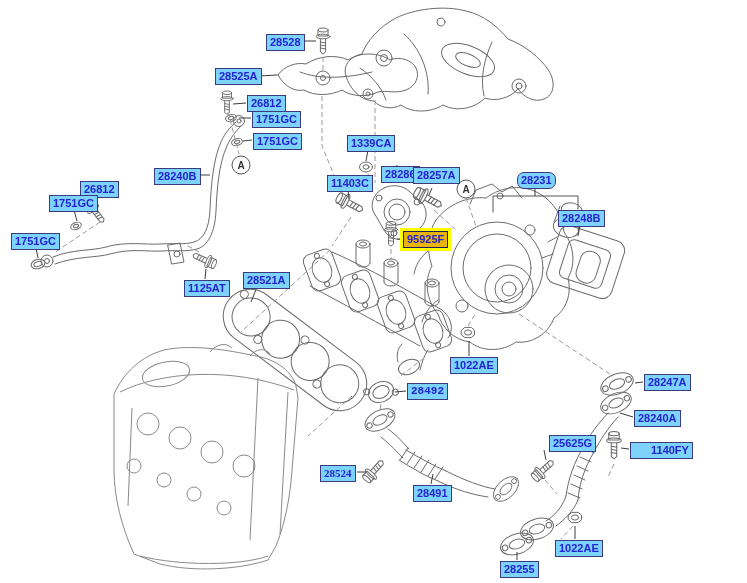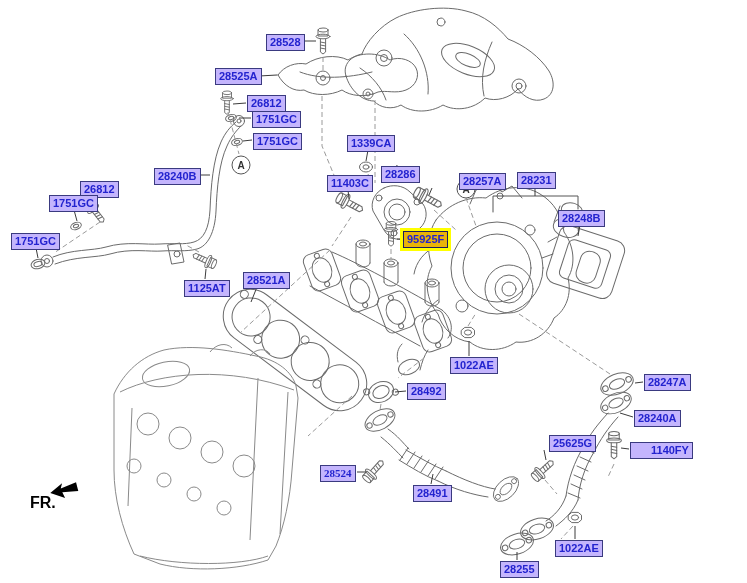--- a/index.html
+++ b/index.html
@@ -1,20 +1,20 @@
 <!DOCTYPE html>
 <html><head>
 <meta charset="utf-8">
 <style>
   html,body{margin:0;padding:0;background:#fff;}
   #stage{position:relative;width:747px;height:583px;background:#ffffff;overflow:hidden;
          font-family:"Liberation Sans",sans-serif;}
   #art{position:absolute;left:0;top:0;}
   .part-label{position:absolute;font:bold 11px/13px "Liberation Sans",sans-serif;
-       color:#2323cf;background:#c4b5fd;border:1px solid #3a3a80;padding:1px 3px;
+       color:#2323cf;background:#7dd3fc;border:1px solid #3a3a80;padding:1px 3px;
        white-space:nowrap;letter-spacing:0;cursor:pointer;z-index:3;}
   .part-label.highlight{background:#eab308;border-color:#1c1c60;
        box-shadow:0 0 0 3px #ffff00;}
   .fr{position:absolute;left:28px;top:480px;width:64px;height:34px;z-index:3;}
   .fr .fr-text{position:absolute;left:2px;top:14px;font:bold 16px "Liberation Sans",sans-serif;
        color:#000;}
   .fr svg{position:absolute;left:20px;top:0;transform:rotate(-8deg);}
 </style>
 </head>
 <body>
@@ -292,38 +292,32 @@
       <div class="part-label" style="left: 247px; top: 95px;">26812</div>
       <div class="part-label" style="left: 252px; top: 111px;">1751GC</div>
       <div class="part-label" style="left: 253px; top: 133px;">1751GC</div>
       <div class="part-label" style="left: 154px; top: 168px;">28240B</div>
       <div class="part-label" style="left: 80px; top: 181px;">26812</div>
       <div class="part-label" style="left: 49px; top: 195px;">1751GC</div>
       <div class="part-label" style="left: 11px; top: 233px;">1751GC</div>
       <div class="part-label" style="left: 347px; top: 135px;">1339CA</div>
       <div class="part-label" style="left: 381px; top: 150px; margin-top: 16px;">28286</div>
       <div class="part-label" style="left: 327px; top: 175px;">11403C</div>
-      <div class="part-label" style="left: 413px; top: 173px; margin-left: 46px;">28257A</div>
-      <div class="part-label" style="left: 517px; top: 172px;">28231</div>
+      <div class="part-label" style="left: 413px; top: 167px;">28257A</div>
+      <div class="part-label" style="left: 517px; top: 172px; border-radius: 7px;">28231</div>
       <div class="part-label" style="left: 558px; top: 210px;">28248B</div>
       <div class="part-label highlight" style="left: 403px; top: 231px;">95925F</div>
       <div class="part-label" style="left: 184px; top: 280px;">1125AT</div>
       <div class="part-label" style="left: 243px; top: 272px;">28521A</div>
       <div class="part-label" style="left: 450px; top: 357px;">1022AE</div>
-      <div class="part-label" style="left: 407px; top: 383px;">28492</div>
+      <div class="part-label" style="left: 407px; top: 383px; font-family: Liberation Mono, monospace;">28492</div>
       <div class="part-label" style="left: 644px; top: 374px;">28247A</div>
       <div class="part-label" style="left: 634px; top: 410px;">28240A</div>
       <div class="part-label" style="left: 549px; top: 435px;">25625G</div>
       <div class="part-label" style="left: 630px; top: 442px; padding-left: 20px;">1140FY</div>
       <div class="part-label" style="left: 320px; top: 465px; font-family: Liberation Serif, serif;">28524</div>
       <div class="part-label" style="left: 413px; top: 485px;">28491</div>
       <div class="part-label" style="left: 555px; top: 540px;">1022AE</div>
       <div class="part-label" style="left: 500px; top: 561px;">28255</div>
     </div>
 
-<div class="fr">
-  <svg width="32" height="20" viewBox="0 0 32 20">
-    <path d="M2,11 L15,3 L13,8 L29,4 L30,13 L14,12 L16,18 Z" fill="#000"></path>
-  </svg>
-  <span class="fr-text">FR.</span>
+
 </div>
 
-</div>
-
 </body></html>

